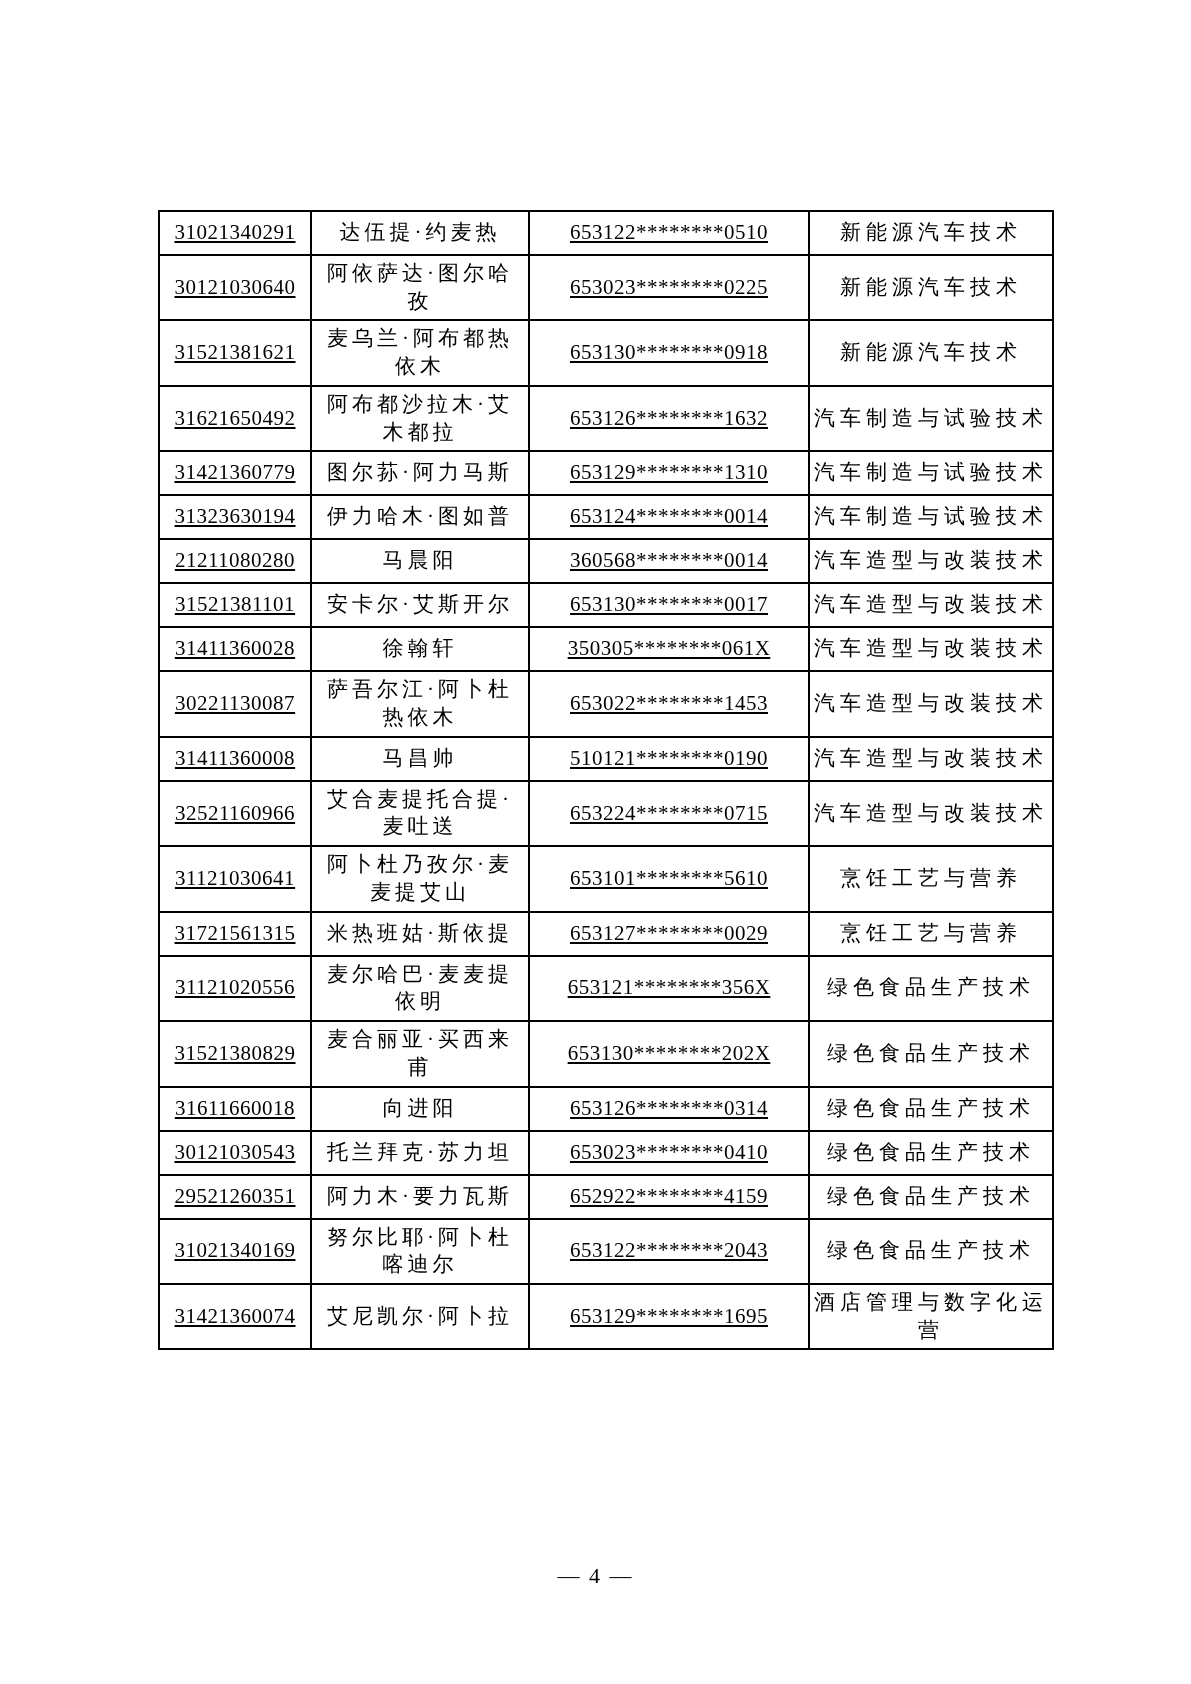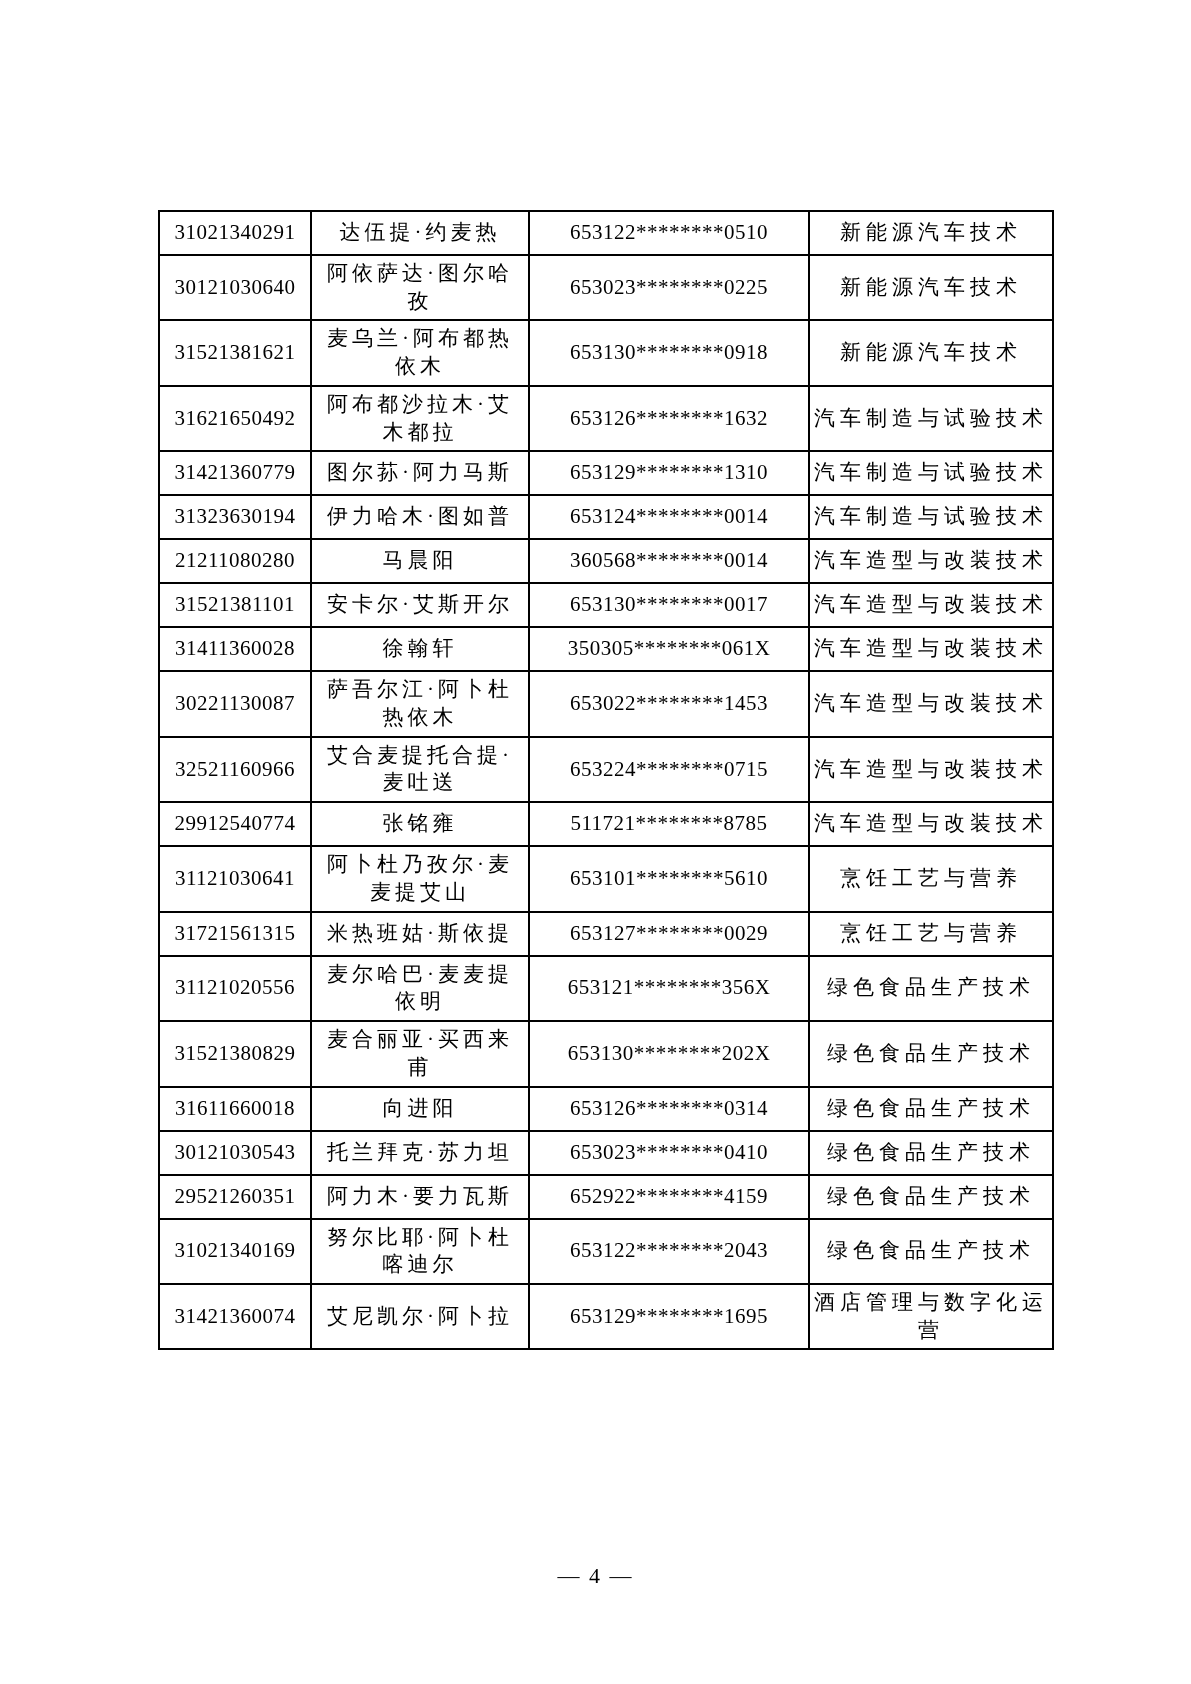--- a/index.html
+++ b/index.html
@@ -38,26 +38,28 @@
     line-height: 1.32;
     padding: 4px 4px;
     overflow: hidden;
     word-break: break-all;
   }
   table.roster tr {
     height: 44px;
   }
   td.c-exam {
     letter-spacing: 0.5px;
+    text-decoration: underline;
   }
   td.c-name {
     letter-spacing: 4px;
   }
   td.c-id {
     letter-spacing: 0.5px;
+    text-decoration: underline;
   }
   td.c-major {
     letter-spacing: 5px;
   }
   .pagenum {
     position: absolute;
     left: 0;
     top: 1563px;
     width: 100%;
     text-align: center;
@@ -132,29 +134,29 @@
           <td class="c-id">350305********061X</td>
           <td class="c-major">汽车造型与改装技术</td>
         </tr>
         <tr>
           <td class="c-exam">30221130087</td>
           <td class="c-name">萨吾尔江·阿卜杜热依木</td>
           <td class="c-id">653022********1453</td>
           <td class="c-major">汽车造型与改装技术</td>
         </tr>
         <tr>
+          <td class="c-exam">31411360008</td>
+          <td class="c-name">马昌帅</td>
+          <td class="c-id">510121********0190</td>
+          <td class="c-major">汽车造型与改装技术</td>
+        </tr>
+        <tr>
           <td class="c-exam">32521160966</td>
           <td class="c-name">艾合麦提托合提·麦吐送</td>
           <td class="c-id">653224********0715</td>
-          <td class="c-major">汽车造型与改装技术</td>
-        </tr>
-        <tr>
-          <td class="c-exam">29912540774</td>
-          <td class="c-name">张铭雍</td>
-          <td class="c-id">511721********8785</td>
           <td class="c-major">汽车造型与改装技术</td>
         </tr>
         <tr>
           <td class="c-exam">31121030641</td>
           <td class="c-name">阿卜杜乃孜尔·麦麦提艾山</td>
           <td class="c-id">653101********5610</td>
           <td class="c-major">烹饪工艺与营养</td>
         </tr>
         <tr>
           <td class="c-exam">31721561315</td>

